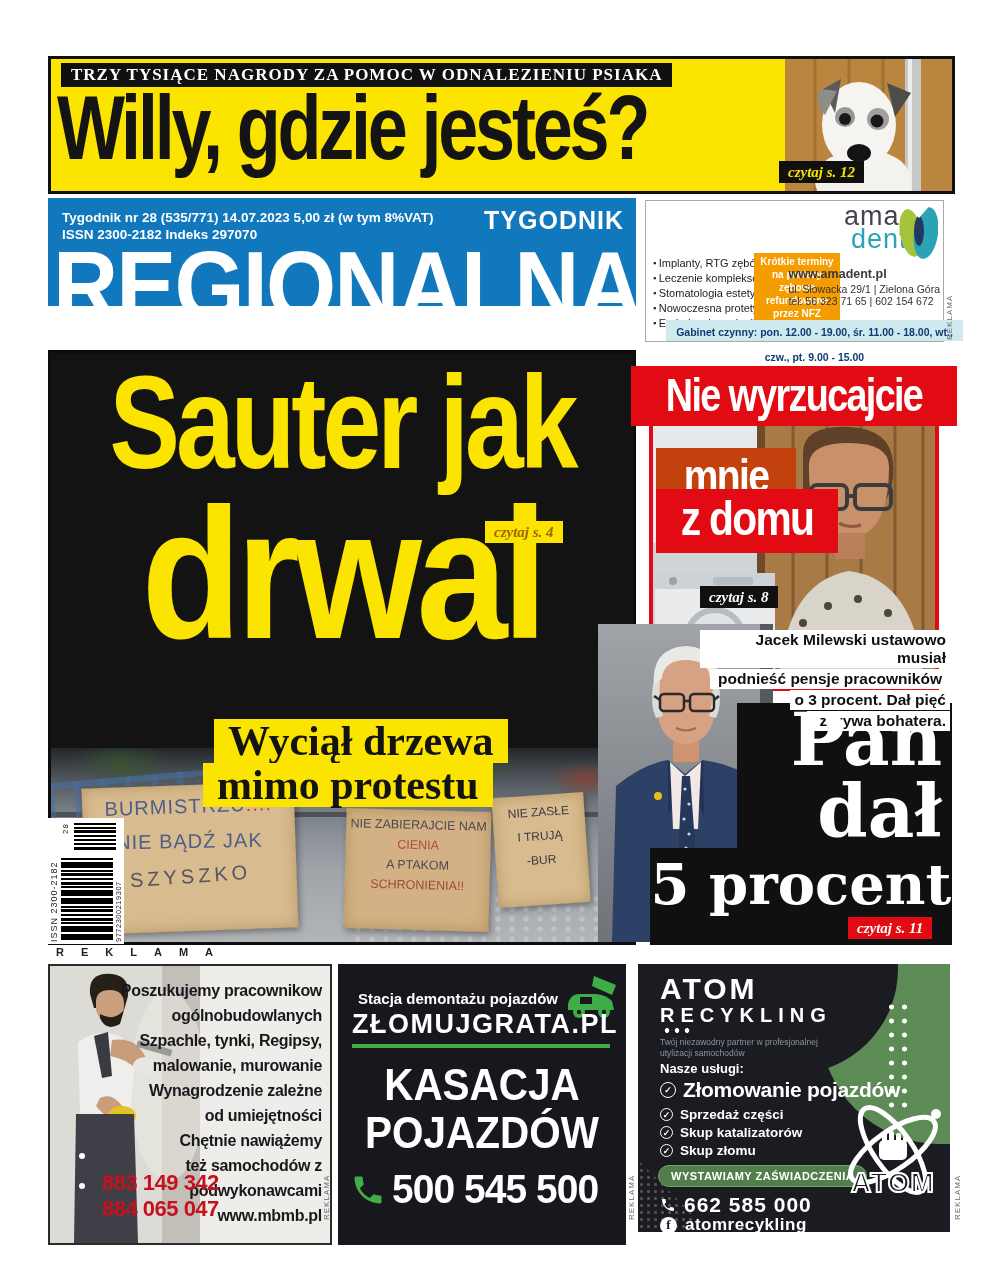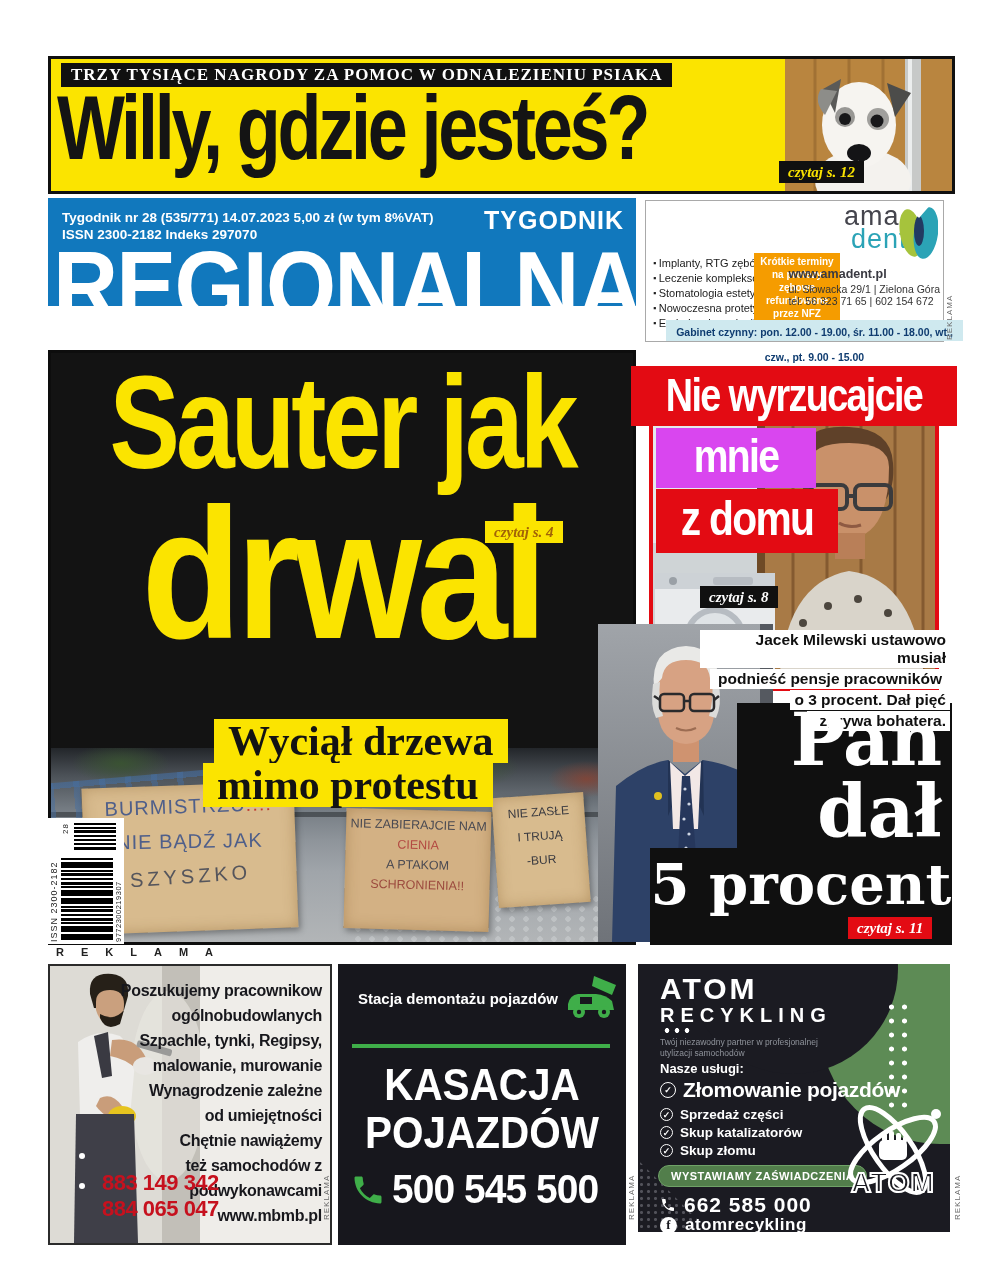--- a/index.html
+++ b/index.html
@@ -189,21 +189,21 @@
         <circle cx="140" cy="252" r="4"></circle>
           <circle cx="188" cy="252" r="4"></circle>
       </g>
     </svg>
   </div>
   <div class="abs" style="left:631px;top:366px;width:326px;height:60px;background:#e30b13;z-index:4;color:#fff;
               font-weight:bold;font-size:46px;text-align:center;line-height:58px;letter-spacing:-2px;
               transform-origin:center top;">
     <div style="transform:scaleX(.82);white-space:nowrap;">Nie wyrzucajcie</div>
   </div>
-  <div class="abs" style="left:656px;top:428px;width:160px;height:60px;background:#d946ef;z-index:4;color:#fff;
+  <div class="abs" style="left:656px;top:448px;width:140px;height:60px;background:#c2410c;z-index:4;color:#fff;
               font-weight:bold;font-size:46px;text-align:center;line-height:56px;letter-spacing:-2px;">
     <div style="transform:scaleX(.85);white-space:nowrap;">mnie</div>
   </div>
   <div class="abs" style="left:656px;top:489px;width:182px;height:64px;background:#e30b13;z-index:4;color:#fff;
               font-weight:bold;font-size:48px;text-align:center;line-height:60px;letter-spacing:-2px;">
     <div style="transform:scaleX(.85);white-space:nowrap;">z domu</div>
   </div>
   <div class="abs badge" style="left:700px;top:586px;background:#101010;color:#fff;z-index:5;">czytaj s. 8</div>
 
   <svg class="abs" style="left:598px;top:624px;width:175px;height:318px;z-index:3;" viewBox="0 0 175 318" preserveAspectRatio="none">
@@ -301,20 +301,21 @@
     <svg class="abs" style="left:228px;top:10px;width:52px;height:48px;" viewBox="0 0 52 48">
       <path d="M28 2 L50 11 L46 21 L26 12 Z" fill="#3fae49"></path>
       <path d="M2 30 Q4 21 12 20 L30 20 Q40 21 46 27 L48 36 L2 36 Z" fill="#3fae49"></path>
       <rect x="14" y="23" width="12" height="7" fill="#17171d"></rect>
       <circle cx="13" cy="38" r="6" fill="#3fae49"></circle>
         <circle cx="38" cy="38" r="6" fill="#3fae49"></circle>
       <circle cx="13" cy="38" r="2.2" fill="#17171d"></circle>
         <circle cx="38" cy="38" r="2.2" fill="#17171d"></circle>
     </svg>
     <div class="abs" style="left:20px;top:26px;color:#fff;font-weight:bold;font-size:15px;">Stacja demontażu pojazdów</div>
+    <div class="abs" style="left:14px;top:45px;color:#fff;font-weight:bold;font-size:27px;letter-spacing:1.5px;">ZŁOMUJGRATA.PL</div>
     <div class="abs" style="left:14px;top:80px;width:258px;height:4px;background:#3fae49;"></div>
     <div class="abs" style="left:0;right:0;top:96px;text-align:center;color:#fff;font-weight:bold;font-size:44px;
                 transform:scaleX(.92);transform-origin:center top;">KASACJA</div>
     <div class="abs" style="left:0;right:0;top:144px;text-align:center;color:#fff;font-weight:bold;font-size:44px;
                 transform:scaleX(.92);transform-origin:center top;">POJAZDÓW</div>
     <div class="abs row" style="left:12px;top:202px;">
       <svg style="width:36px;height:36px;margin-right:6px;" viewBox="0 0 24 24">
         <path fill="#3fae49" d="M6.6 10.8c1.4 2.8 3.8 5.1 6.6 6.6l2.2-2.2c.3-.3.7-.4 1-.2 1.1.4 2.3.6 3.6.6.6 0 1 .4 1 1V20c0 .6-.4 1-1 1C10.8 21 3 13.2 3 3.9 3 3.4 3.4 3 4 3h3.5c.6 0 1 .4 1 1 0 1.2.2 2.4.6 3.6.1.3 0 .7-.2 1l-2.3 2.2z"></path>
       </svg>
       <span style="color:#fff;font-weight:bold;font-size:41px;letter-spacing:-1px;transform:scaleX(.95);transform-origin:left center;display:inline-block;white-space:nowrap;">500 545 500</span>

